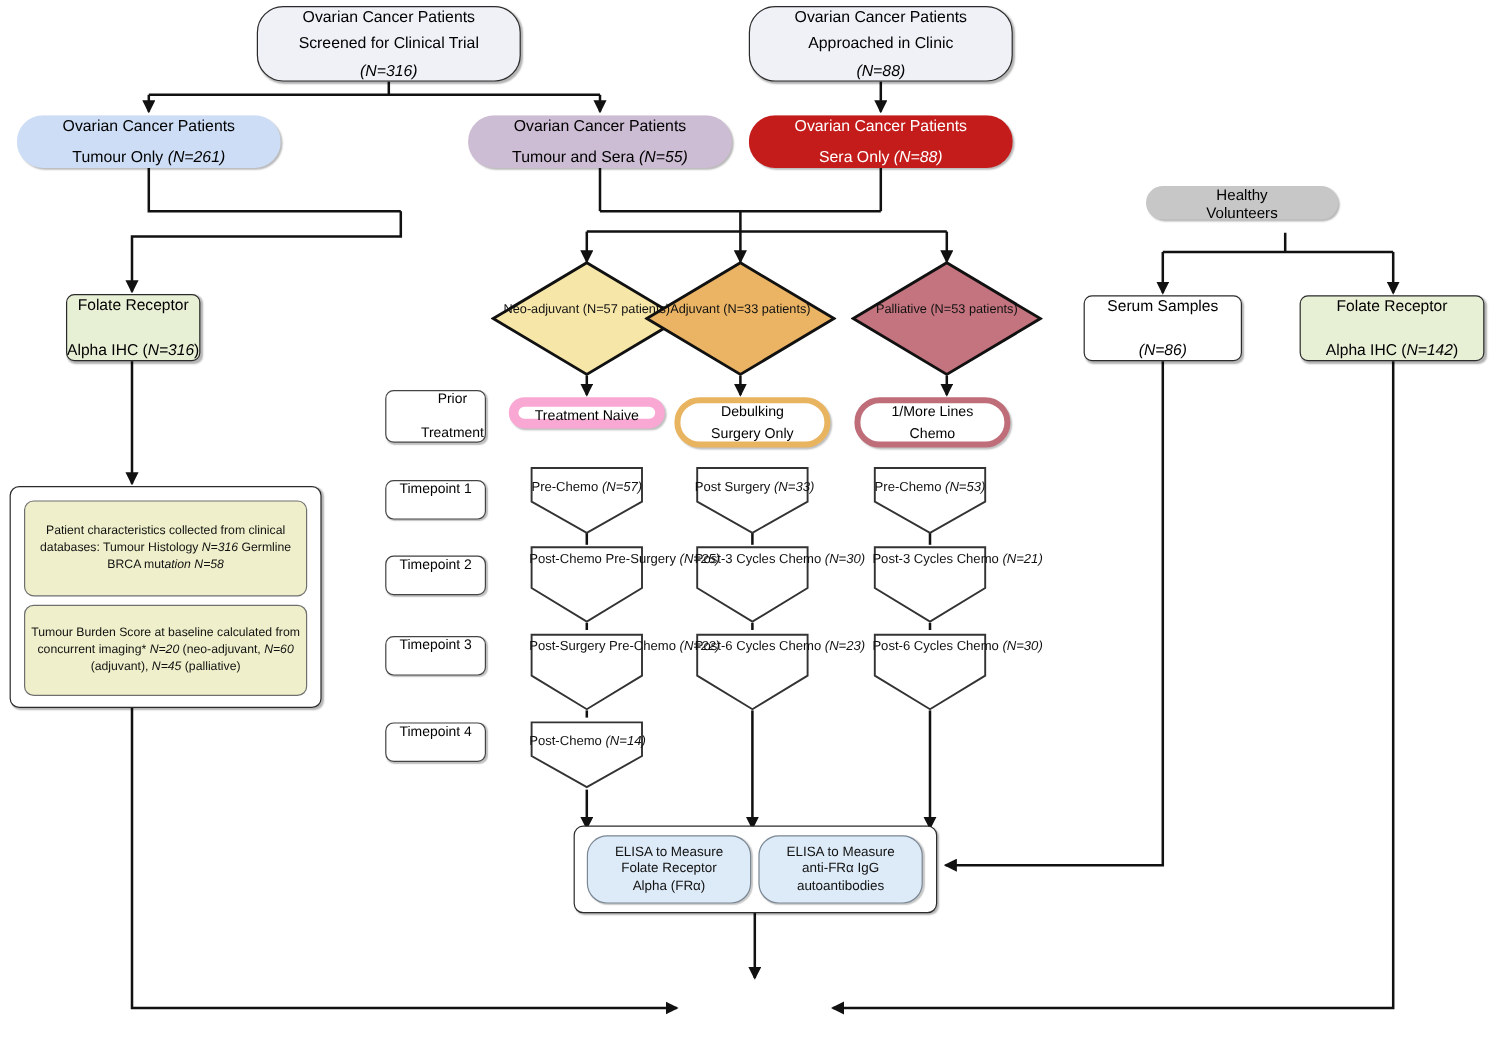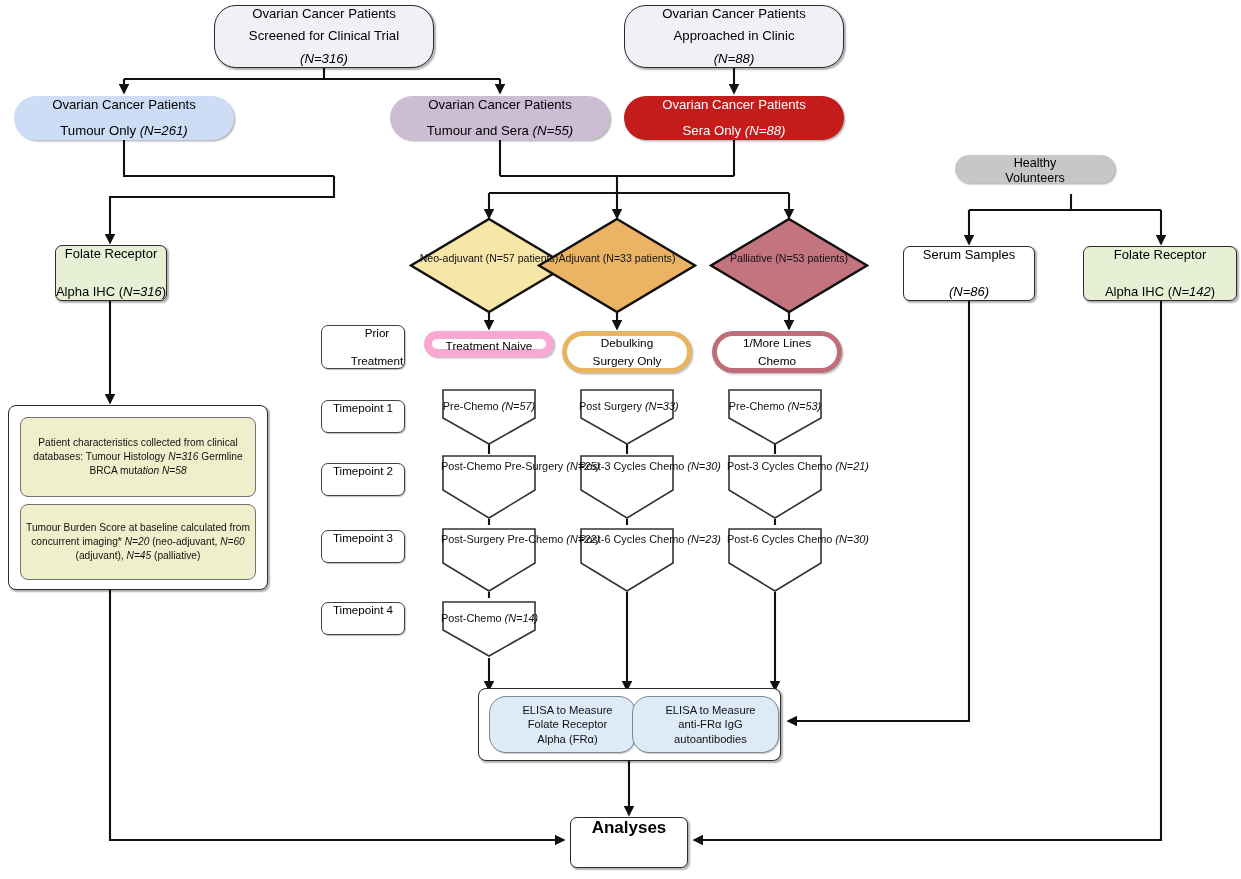--- a/index.html
+++ b/index.html
@@ -37,21 +37,21 @@
              line-height:1.2;color:#111;white-space:nowrap;}
 
   .outerbox{position:absolute;border:1.5px solid #2b2b2b;border-radius:8px;background:#fff;
             box-shadow:1.5px 1.5px 1.5px rgba(0,0,0,.30);z-index:2;}
   .innerchip{position:absolute;border:1px solid #6f6f6f;border-radius:8px;background:#eff0cb;
              display:flex;align-items:center;justify-content:center;text-align:center;
              font-size:10.2px;line-height:1.38;color:#111;z-index:3;}
   .elisachip{position:absolute;border:1px solid #7a8794;border-radius:17px;background:#ddeaf7;
              display:flex;flex-direction:column;align-items:center;justify-content:center;
              text-align:center;font-size:11.2px;line-height:1.3;color:#111;z-index:3;
-             box-shadow:1px 1px 1px rgba(0,0,0,.22);padding-left:10px;}
+             box-shadow:1px 1px 1px rgba(0,0,0,.22);}
   .analyses{font-size:17px;font-weight:bold;}
 </style>
 </head>
 <body>
 
 <div id="canvas">
 
   <svg class="wires" viewBox="0 0 1241 879">
     <defs>
       <marker id="ah" viewBox="0 0 10 10" refX="8.6" refY="5" markerWidth="5.2" markerHeight="5.2" orient="auto-start-reverse">
@@ -327,17 +327,14 @@
     <span class="ln">ELISA to Measure</span>
     <span class="ln">Folate Receptor</span>
     <span class="ln">Alpha (FRα)</span>
   </div>
   <div class="elisachip" style="left:632px;top:696px;width:135px;height:55px;">
     <span class="ln">ELISA to Measure</span>
     <span class="ln">anti-FRα IgG</span>
     <span class="ln">autoantibodies</span>
   </div>
 
-  <div class="node rbox analyses" style="left:570px;top:817px;width:118px;height:51px;">
-    <span class="ln">Analyses</span>
-  </div>
 
 </div>
 
 </body></html>

